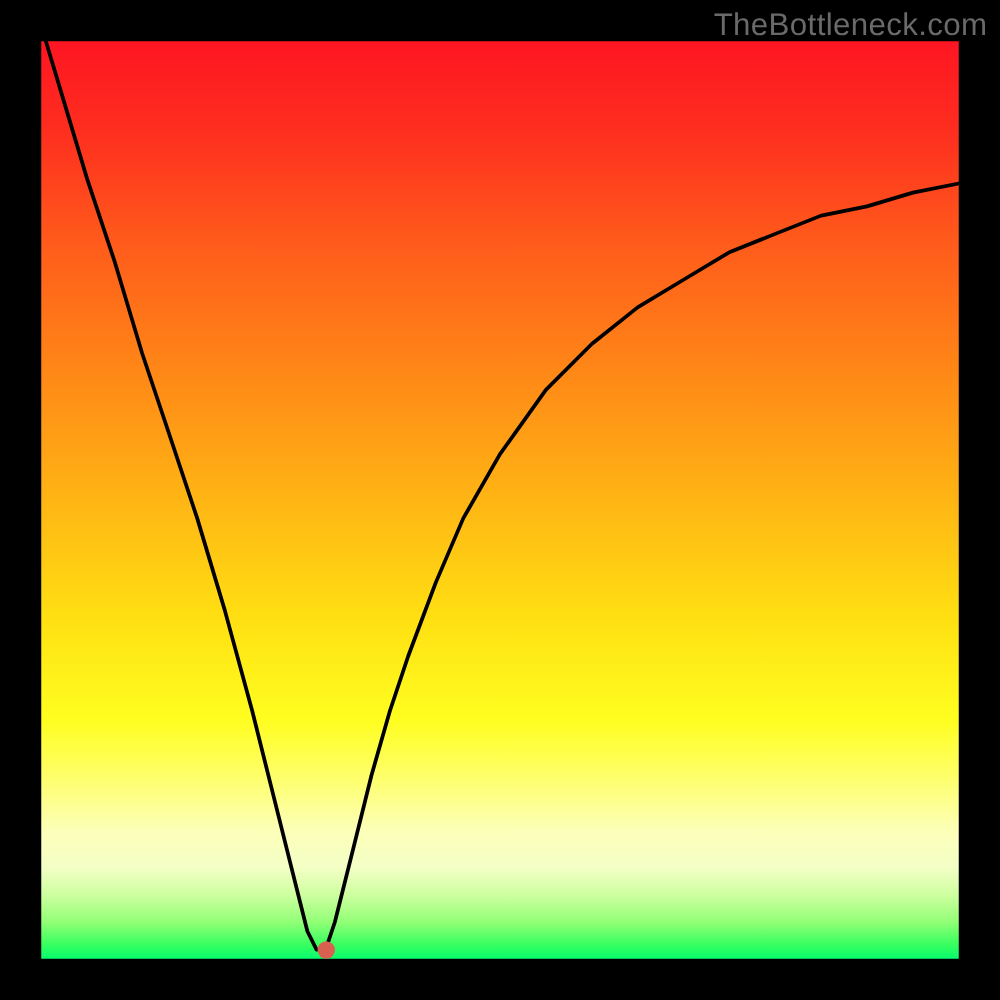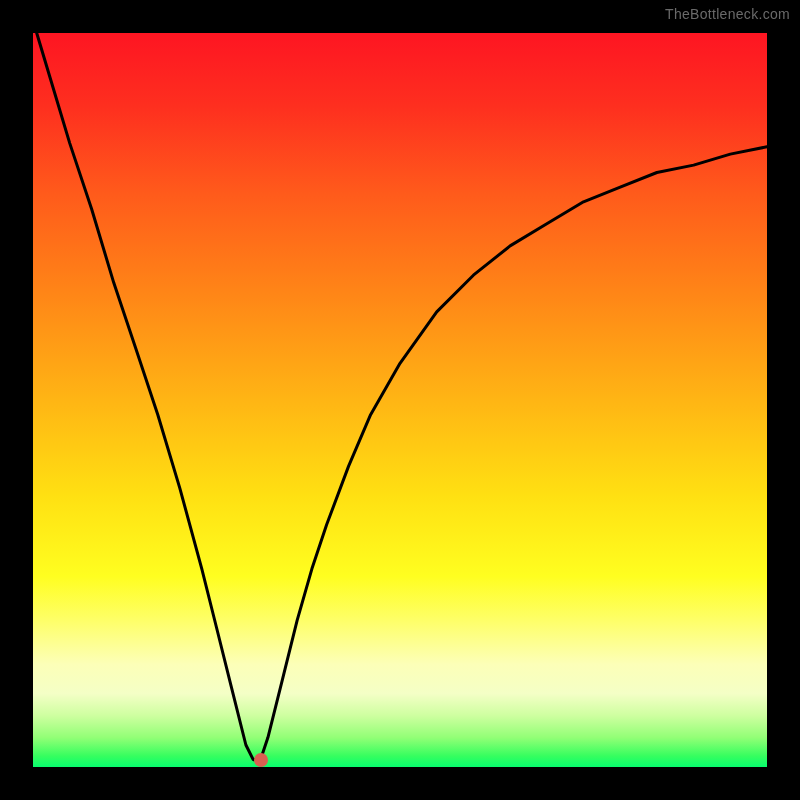--- a/index.html
+++ b/index.html
@@ -42,21 +42,21 @@
       #92ff76 96%,
       #36fe5f 98.5%,
       #08fd6e 100%
     );
   }
   .watermark {
     position: absolute;
     top: 6px;
     right: 10px;
     color: #6a6a6a;
-    font-size: 14px;
+    font-size: 25px;
     letter-spacing: 0.3px;
     user-select: none;
   }
   svg.curve {
     position: absolute;
     left: 0;
     top: 0;
     width: 734px;
     height: 734px;
     overflow: visible;

